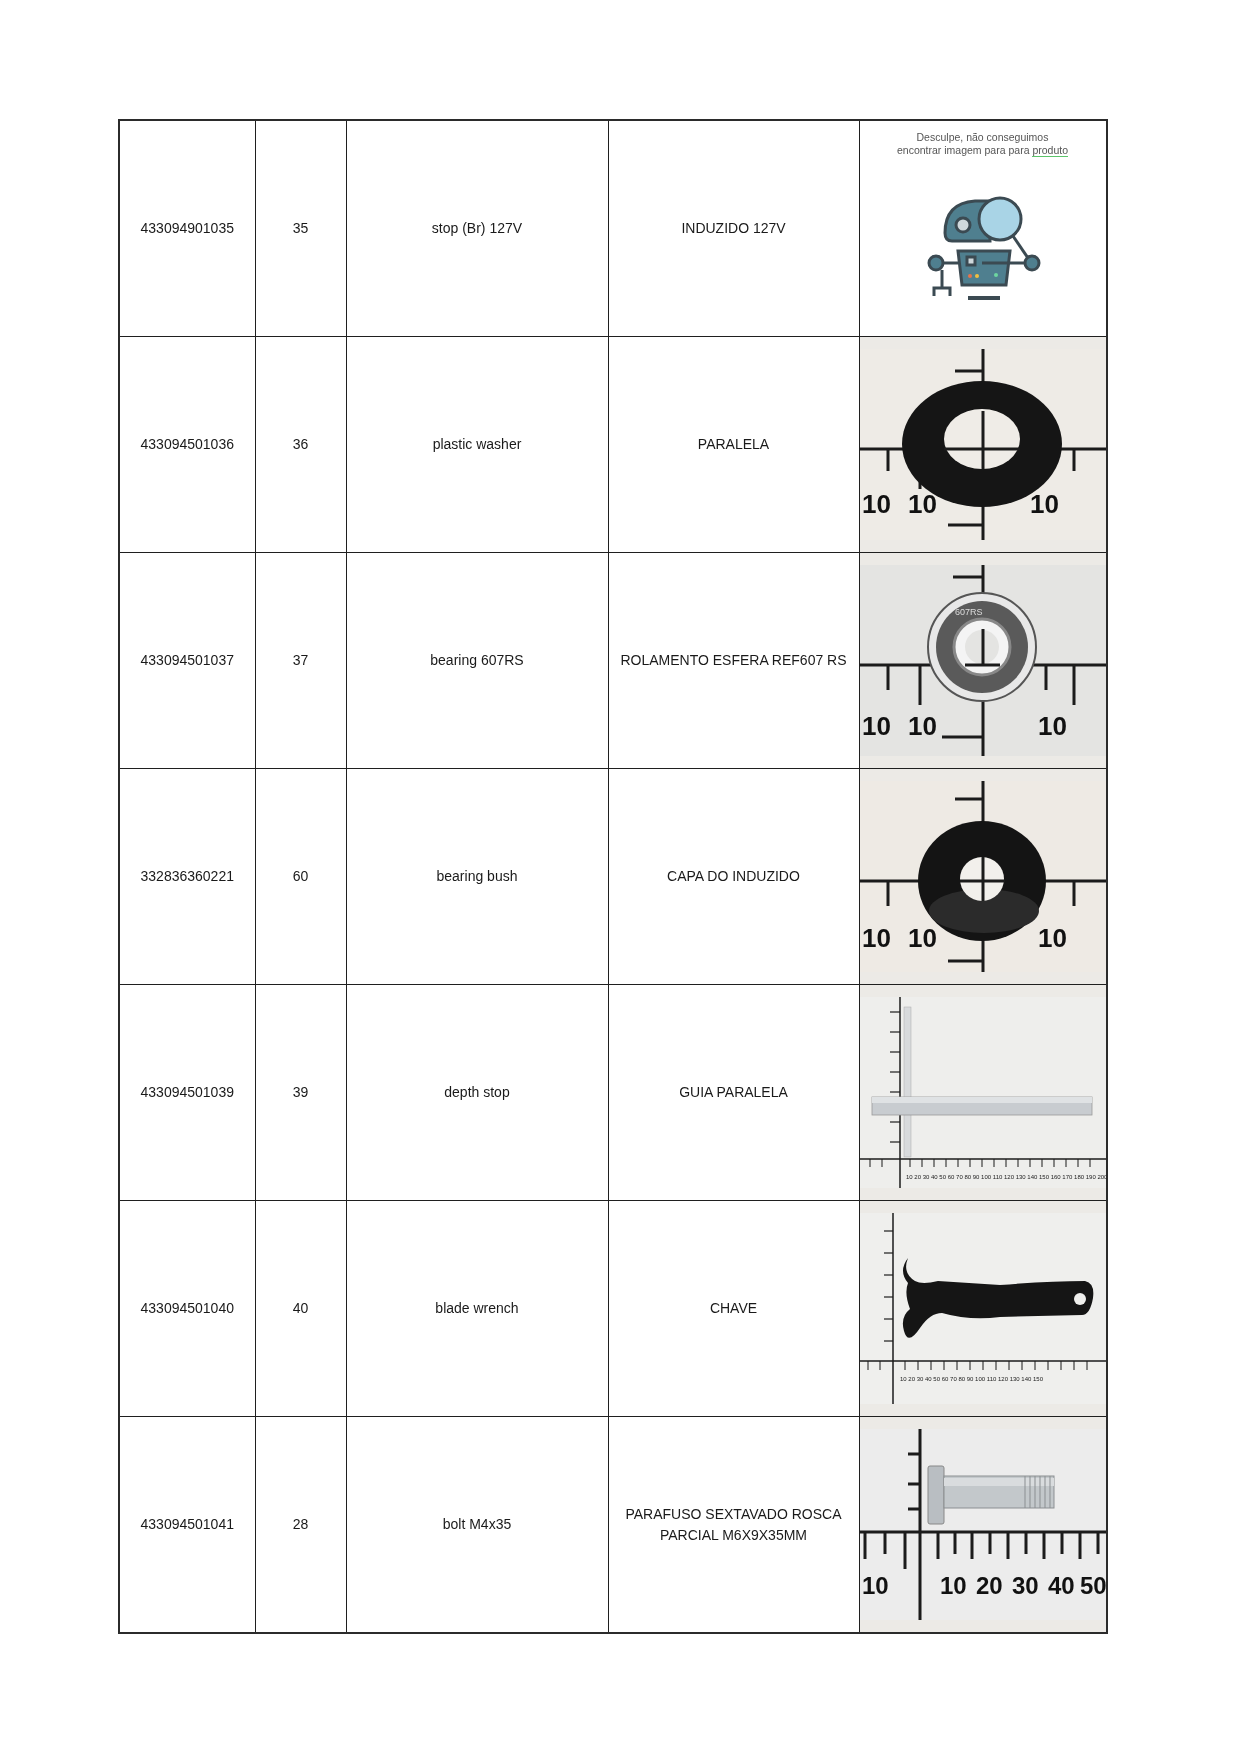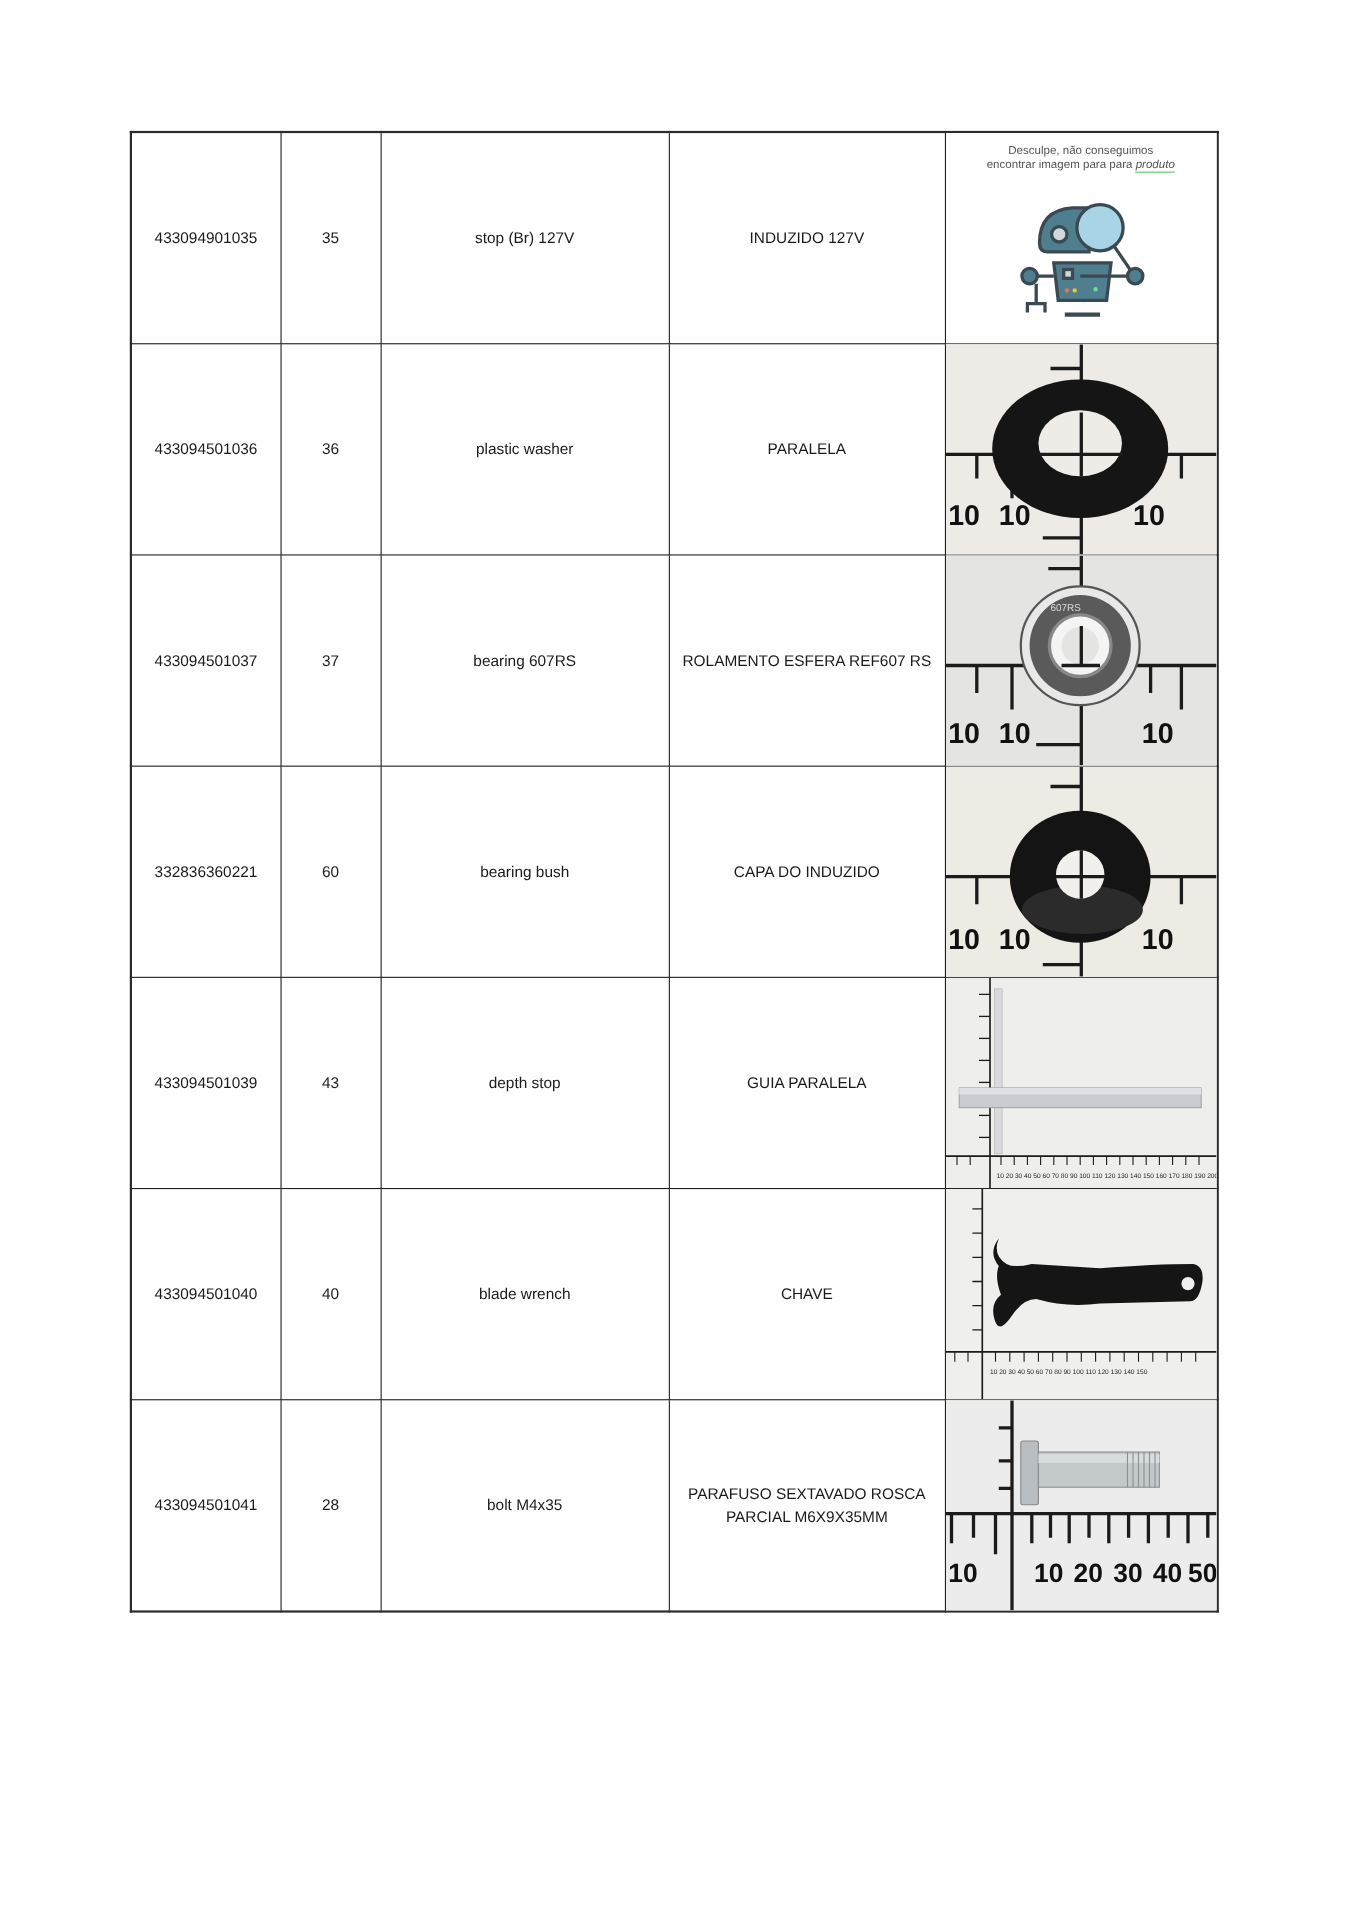--- a/index.html
+++ b/index.html
@@ -9,25 +9,25 @@
     border-collapse: collapse; table-layout: fixed;
     border: 2px solid #2b2b2b;
   }
   .parts-table td {
     border: 1.5px solid #1f1f1f;
     height: 191px; padding: 0;
     text-align: center; vertical-align: middle;
     font-size: 14px; line-height: 21px;
   }
   .c1 { width: 136px; } .c2 { width: 91px; } .c3 { width: 262px; } .c4 { width: 251px; } .c5 { width: 246px; }
-  .pic { position: relative; width: 246px; height: 191px; overflow: hidden; background: #eceae6; }
+  .pic { position: relative; width: 246px; height: 215px; overflow: hidden; background: #eceae6; }
   .pic svg { position: absolute; left: 0; top: 0; width: 100%; height: 100%; }
   .noimg { background: #fff; }
   .noimg-text { position: absolute; top: 10px; left: 0; right: 0; font-size: 10.5px; line-height: 13px; color: #555; text-align: center; }
-  .noimg-text .ul { border-bottom: 1.5px solid #5cc46b; font-style: italic; }
+  .noimg-text .ul { border-bottom: 1.5px solid #5cc46b; }
 </style>
 </head>
 <body>
 
 <table class="parts-table">
   <colgroup>
       <col class="c1">
       <col class="c2">
       <col class="c3">
       <col class="c4">
@@ -165,21 +165,21 @@
           <text x="2" y="166" font-size="26" font-weight="bold" fill="#111" font-family="Liberation Sans, sans-serif">10</text>
           <text x="48" y="166" font-size="26" font-weight="bold" fill="#111" font-family="Liberation Sans, sans-serif">10</text>
           <text x="178" y="166" font-size="26" font-weight="bold" fill="#111" font-family="Liberation Sans, sans-serif">10</text>
         </svg>
       </div>
     </td>
   </tr>
 
   <tr>
     <td>433094501039</td>
-    <td>43</td>
+    <td>39</td>
     <td>depth stop</td>
     <td>GUIA PARALELA</td>
     <td>
       <div class="pic">
         <svg viewBox="0 0 246 191">
           <rect width="246" height="191" fill="#eeeeec"></rect>
           <g stroke="#1b1b1b" stroke-width="1.5">
             <line x1="40" y1="0" x2="40" y2="191"></line>
             <line x1="0" y1="162" x2="246" y2="162"></line>
           </g>

